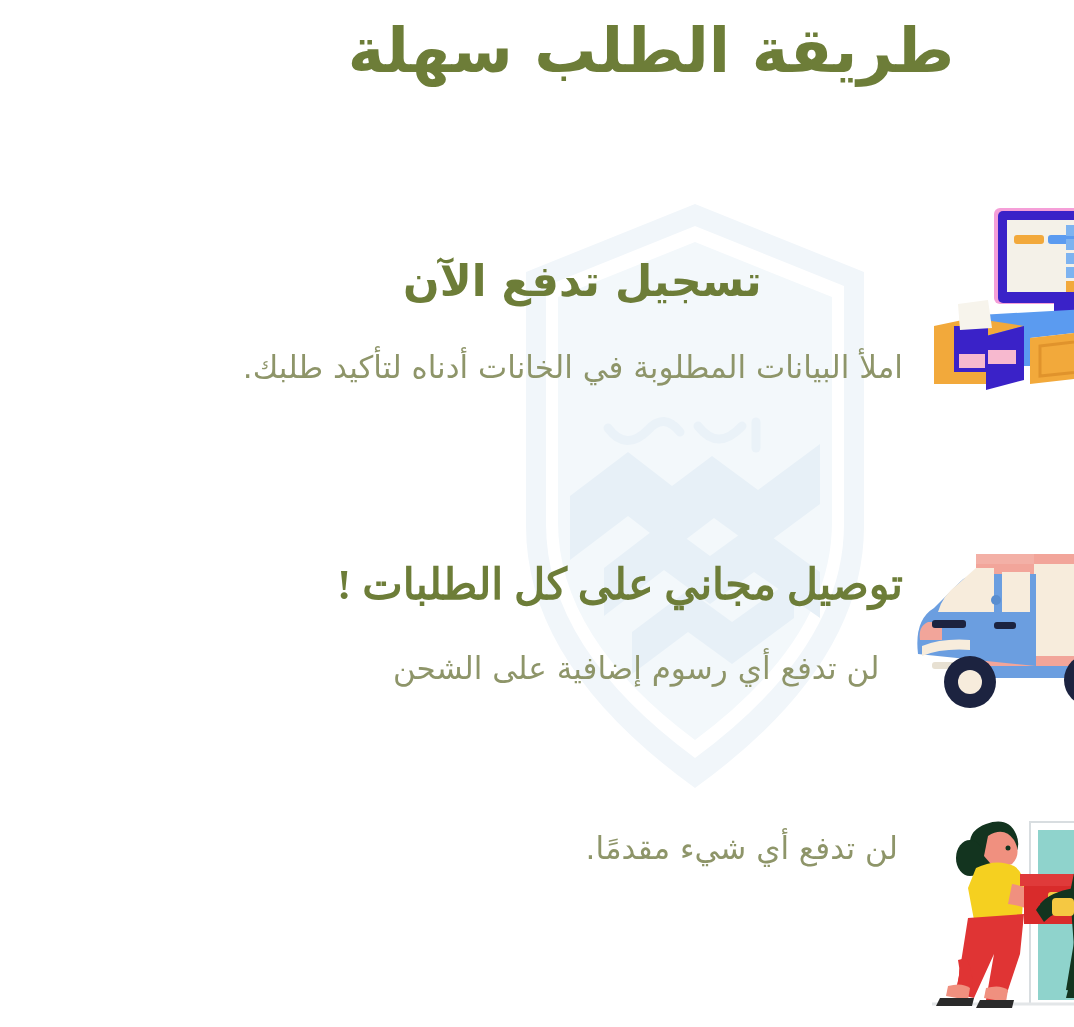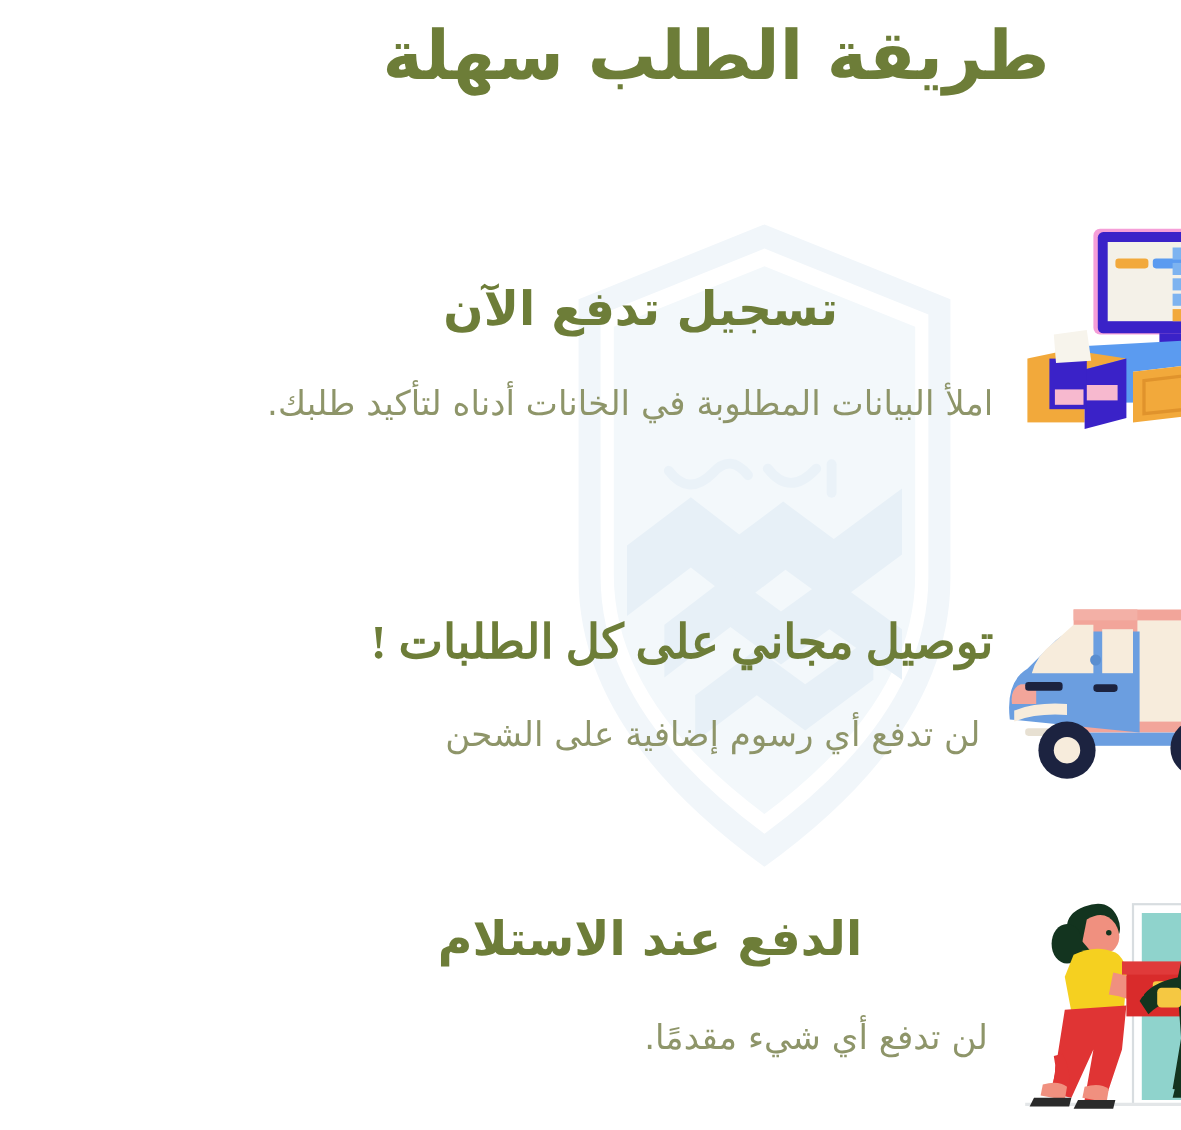--- a/index.html
+++ b/index.html
@@ -78,21 +78,21 @@
   
   #section-order { left: 0; top: 200px; width: 1074px; height: 210px; }
   #section-order .texts { right: 285px; top: 55px; width: 500px; }
   #section-order .sec-heading { margin-bottom: 38px; text-align: left; }
   #section-order .sec-sub { text-align: left; }
 
   
   #section-shipping { left: 0; top: 540px; width: 1074px; height: 200px; }
   #section-shipping .texts { right: 285px; top: 18px; width: 510px; }
   #section-shipping .sec-heading { margin-bottom: 36px; text-align: left; font-family: Liberation Serif, serif; }
-  #section-shipping .sec-sub { text-align: center; }
+  #section-shipping .sec-sub { text-align: left; }
 
   
   #section-payment { left: 0; top: 810px; width: 1074px; height: 210px; }
   #section-payment .texts { right: 290px; top: 18px; width: 500px; }
   #section-payment .sec-heading { margin-bottom: 42px; text-align: left; }
   #section-payment .sec-sub { text-align: right; }
 
   
   .illus { position: absolute; z-index: 2; }
   .illus svg { display: block; width: 100%; height: 100%; }
@@ -217,21 +217,20 @@
 
       <circle cx="66" cy="140" r="26" fill="#1c2340"></circle>
       <circle cx="66" cy="140" r="12" fill="#f7ecdc"></circle>
       <circle cx="186" cy="138" r="26" fill="#1c2340"></circle>
       <circle cx="186" cy="138" r="12" fill="#f7ecdc"></circle>
     </svg>
   </div>
 
   <div class="section" id="section-payment">
     <div class="texts">
-      <div class="sec-heading">الدفع عند الاستلام</div>
       <div class="sec-sub">لن تدفع أي شيء مقدمًا.</div>
     </div>
   </div>
 
   <div class="illus" id="illus-delivery">
     <svg viewBox="0 0 226 200" xmlns="http://www.w3.org/2000/svg">
 
       <rect x="104" y="4" width="90" height="182" fill="#ffffff" stroke="#d8dde0" stroke-width="2"></rect>
       <rect x="112" y="12" width="74" height="170" fill="#8fd3cc"></rect>
       <line x1="112" y1="130" x2="186" y2="130" stroke="#5fae a6" stroke-width="2"></line>

